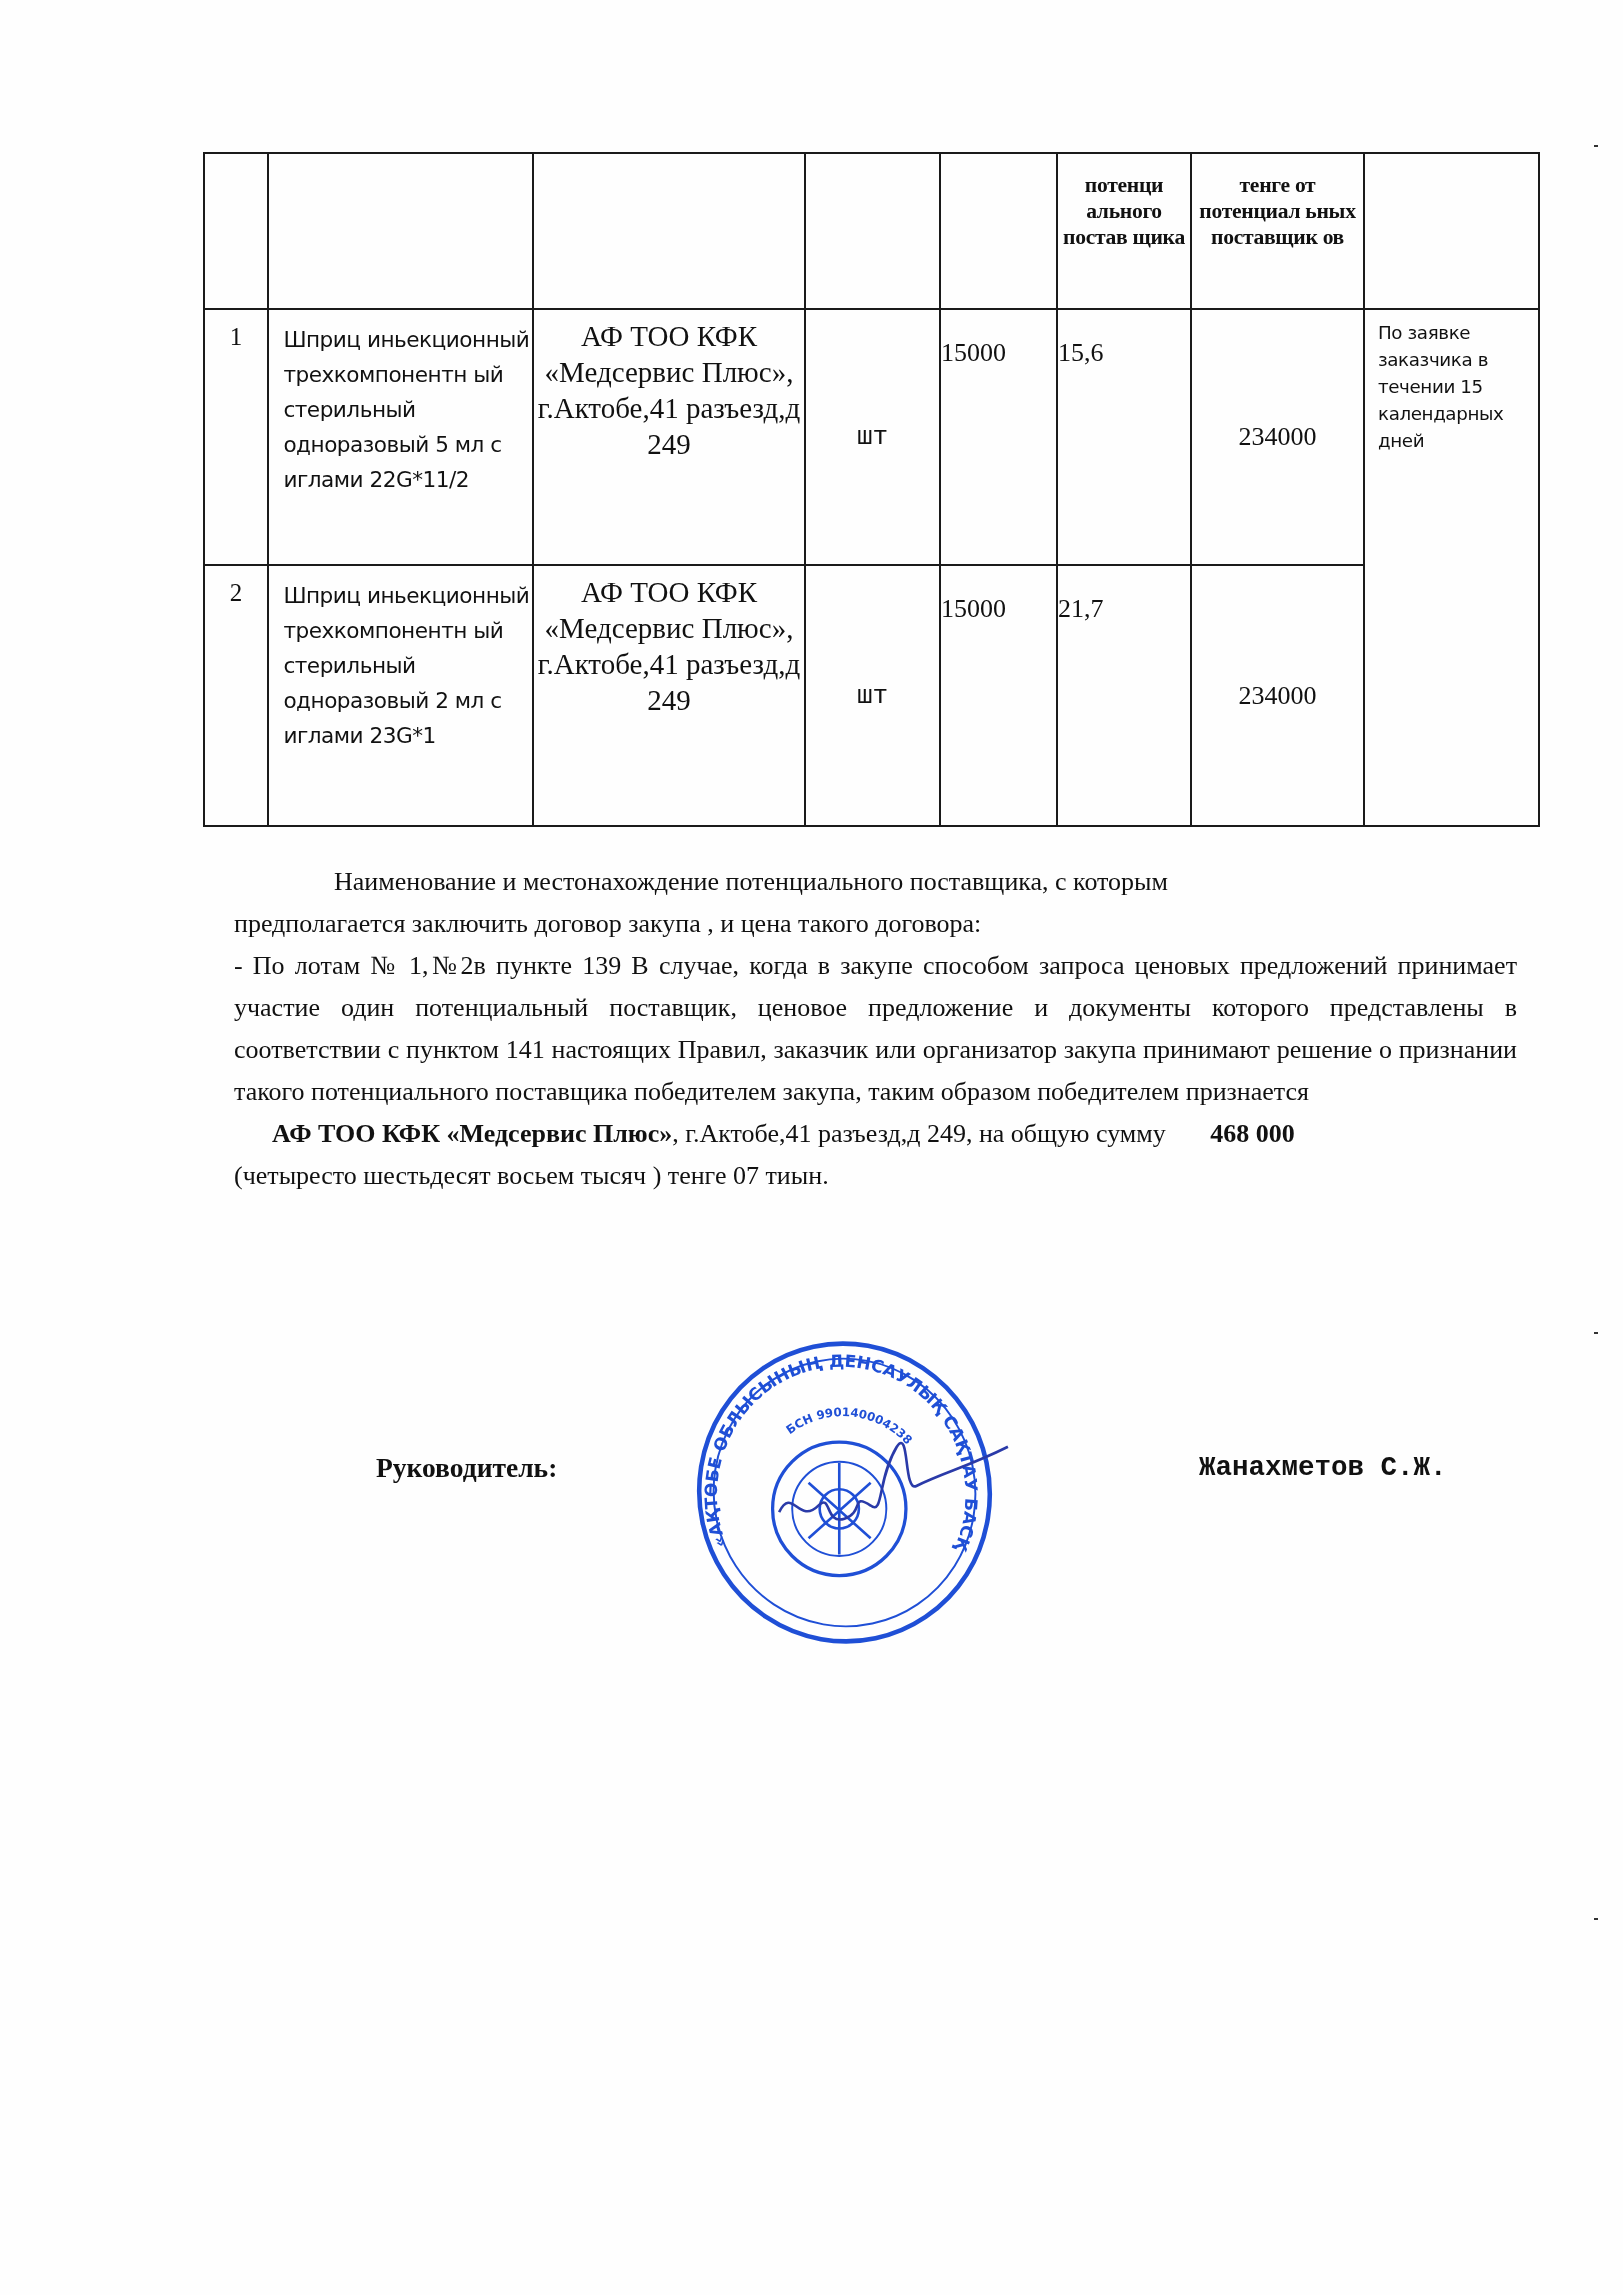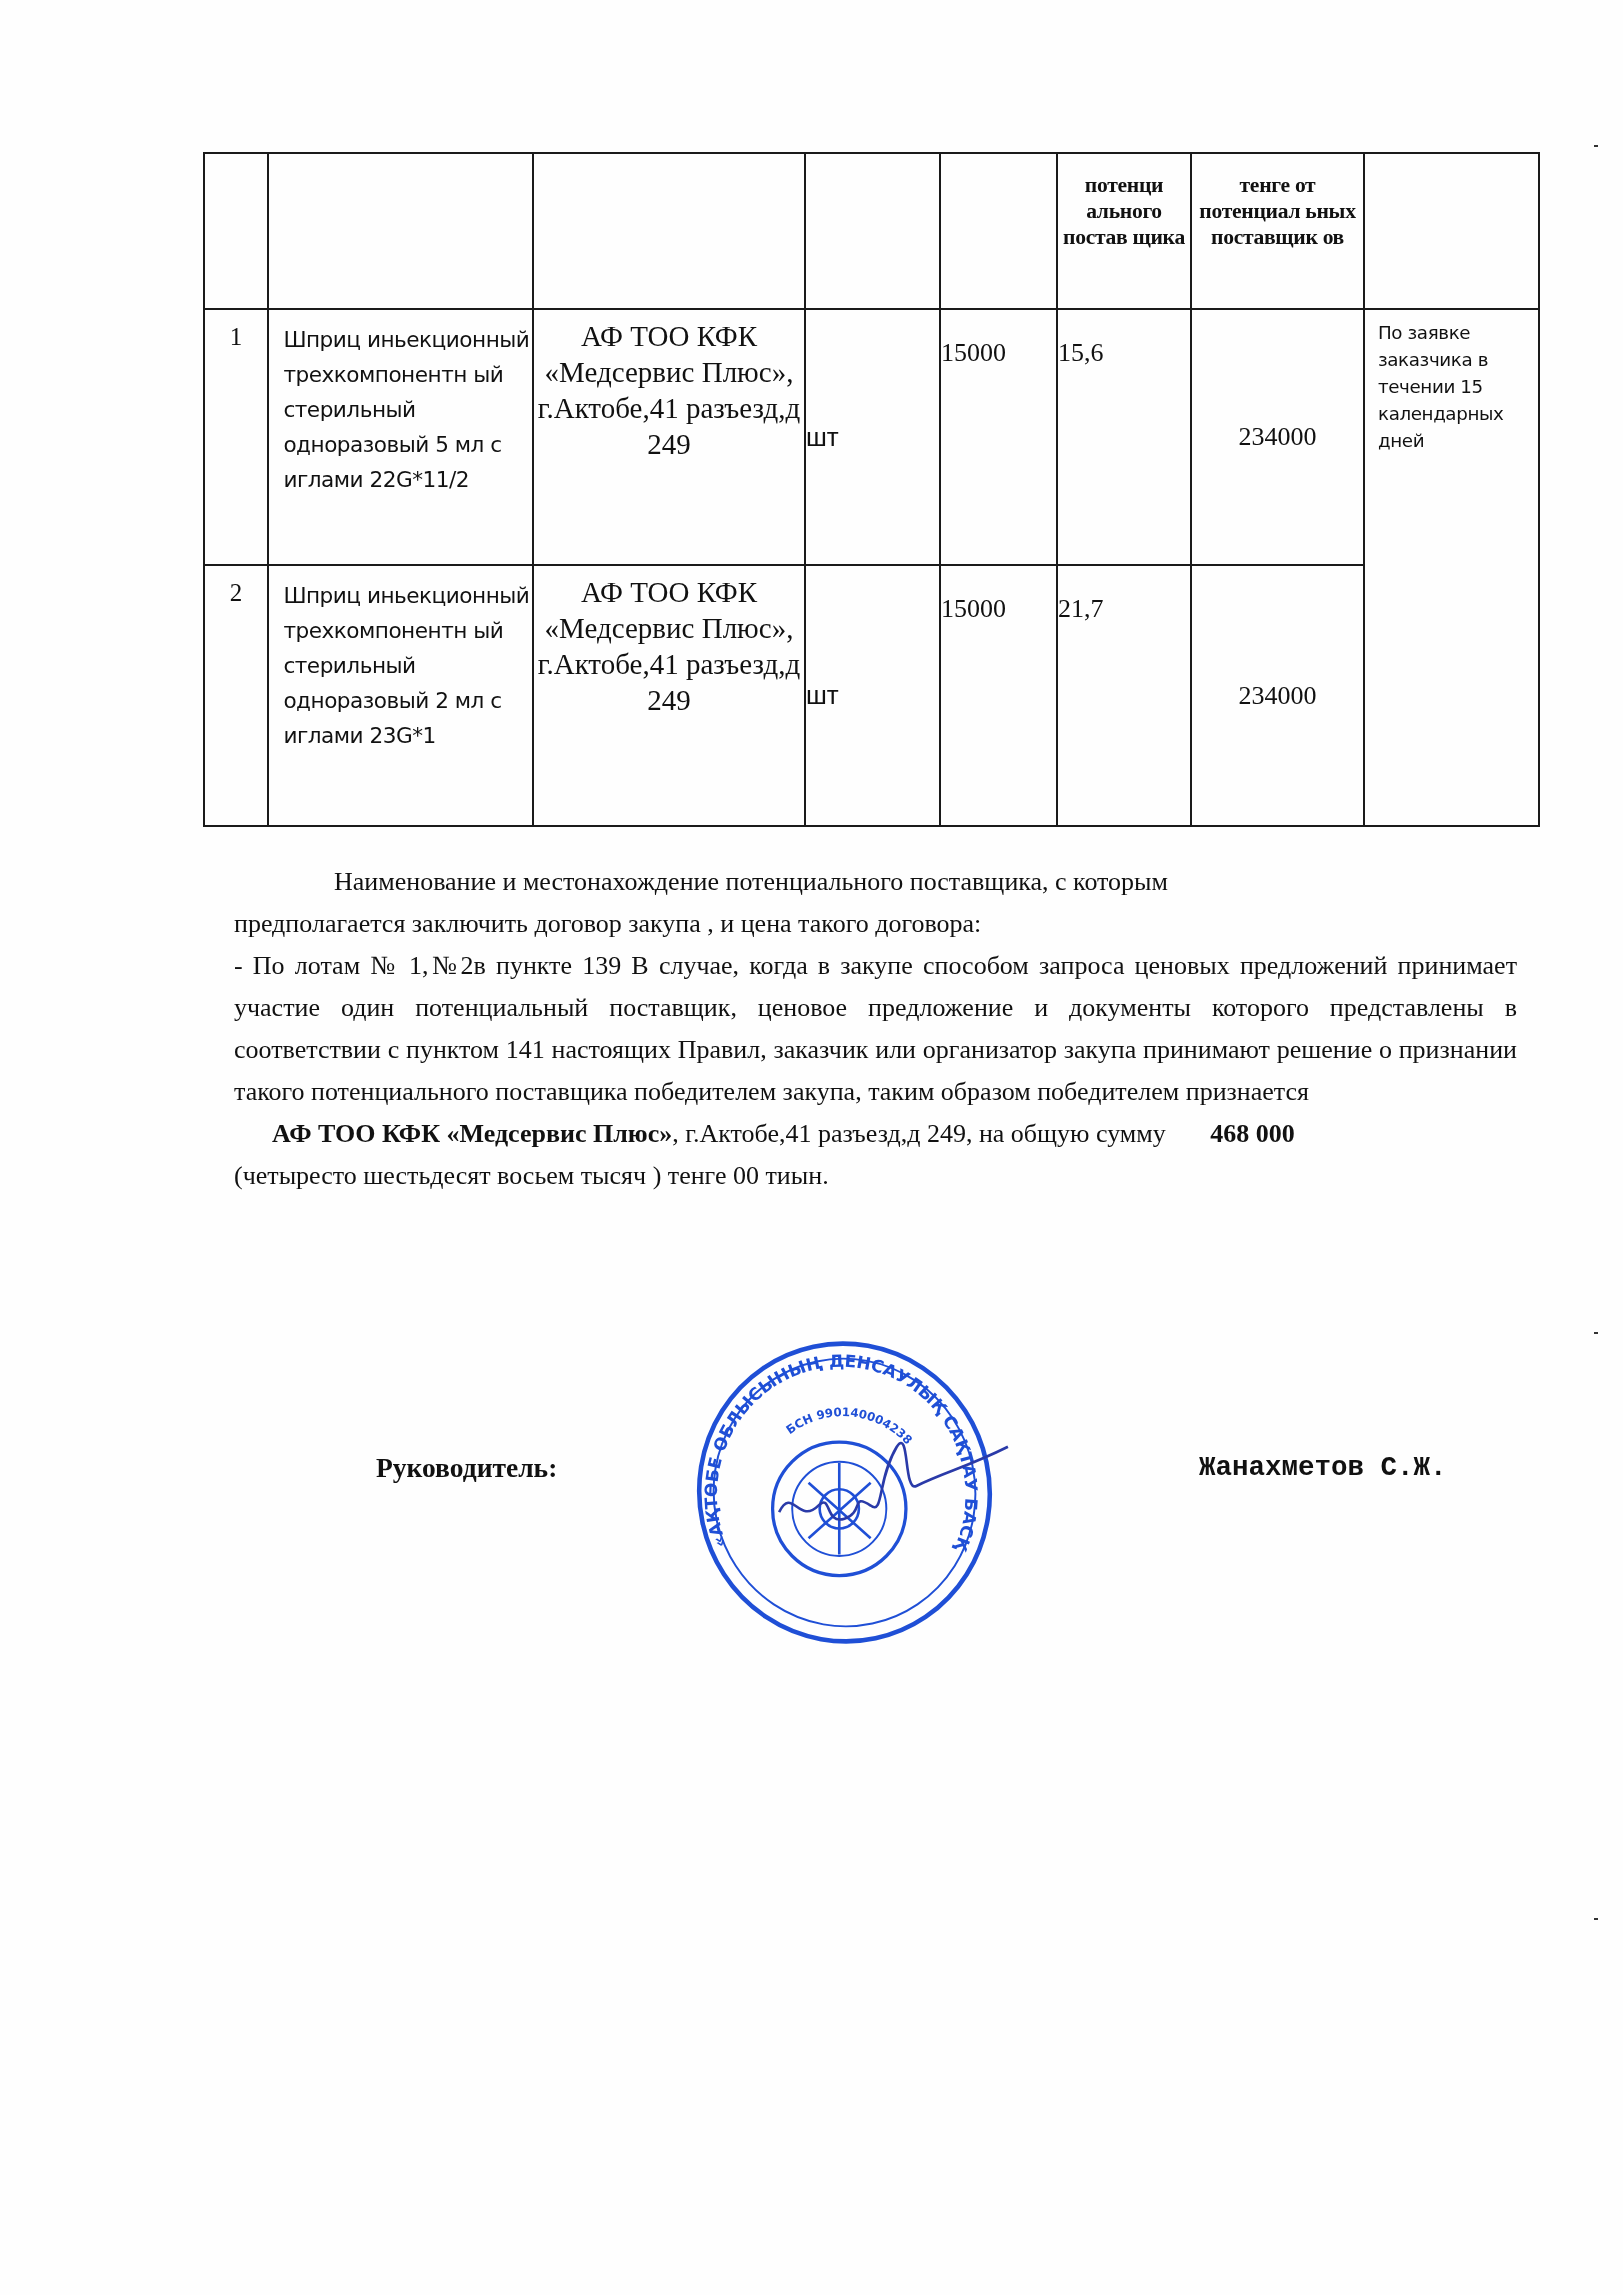--- a/index.html
+++ b/index.html
@@ -27,21 +27,21 @@
   }
   .num { font-family: "Liberation Serif", serif; font-size: 25px; text-align: center; padding-top: 13px; }
   .name {
     font-family: "DejaVu Sans", sans-serif; font-size: 21.6px; line-height: 35px;
     padding: 11.8px 0 0 14.4px; letter-spacing: -0.5px;
   }
   .supplier {
     font-family: "Liberation Serif", serif; font-size: 29px; line-height: 36px;
     text-align: center; padding-top: 7.9px;
   }
-  .unit { font-family: Liberation Sans, sans-serif; font-size: 26px; vertical-align: middle !important; }
+  .unit { font-family: Liberation Mono, monospace; font-size: 26px; text-align: center; vertical-align: middle !important; }
   .qty, .price { font-family: "Liberation Serif", serif; font-size: 26px; text-align: left; padding-top: 27.5px; }
   .sum { font-family: "Liberation Serif", serif; font-size: 26px; text-align: center; vertical-align: middle !important; }
   .terms {
     font-family: "DejaVu Sans", sans-serif; font-size: 18.3px; line-height: 27px;
     padding: 9.2px 0 0 13px; letter-spacing: -0.4px;
   }
 
   
   .para {
     position: absolute; left: 234px; width: 1283px;
@@ -159,21 +159,21 @@
     <span>предполагается заключить договор закупа , и цена такого договора:</span>
   </div>
   <div class="para p1">
     <span>Наименование и местонахождение потенциального поставщика, с которым</span>
   </div>
 
   <div class="para p2">
     <span>- По лотам № 1,№2в пункте 139 В случае, когда в закупе способом запроса ценовых предложений принимает участие один потенциальный поставщик, ценовое предложение и документы которого представлены в соответствии с пунктом 141 настоящих Правил, заказчик или организатор закупа принимают решение о признании такого потенциального поставщика победителем закупа, таким образом победителем признается</span><br>
     <b>АФ ТОО КФК «Медсервис Плюс»</b><span>, г.Актобе,41 разъезд,д 249,  на общую сумму</span>
     <b>468 000</b><br>
-    <span>(четыресто шестьдесят восьем тысяч )  тенге 00 тиын.</span>
+    <span>(четыресто шестьдесят восьем тысяч )  тенге 07 тиын.</span>
   </div>
 
   <div class="sig-title">Руководитель:</div>
   <div class="sig-name">Жанахметов С.Ж.</div>
 
   <svg class="stamp" viewBox="0 0 540 500">
     <g fill="none" stroke="#1f4fd6">
       <ellipse cx="270" cy="250" rx="222" ry="228" stroke-width="7" transform="rotate(-12 270 250)"></ellipse>
       <ellipse cx="270" cy="250" rx="200" ry="205" stroke-width="3" transform="rotate(-12 270 250)"></ellipse>
       <circle cx="262" cy="275" r="102" stroke-width="5"></circle>

